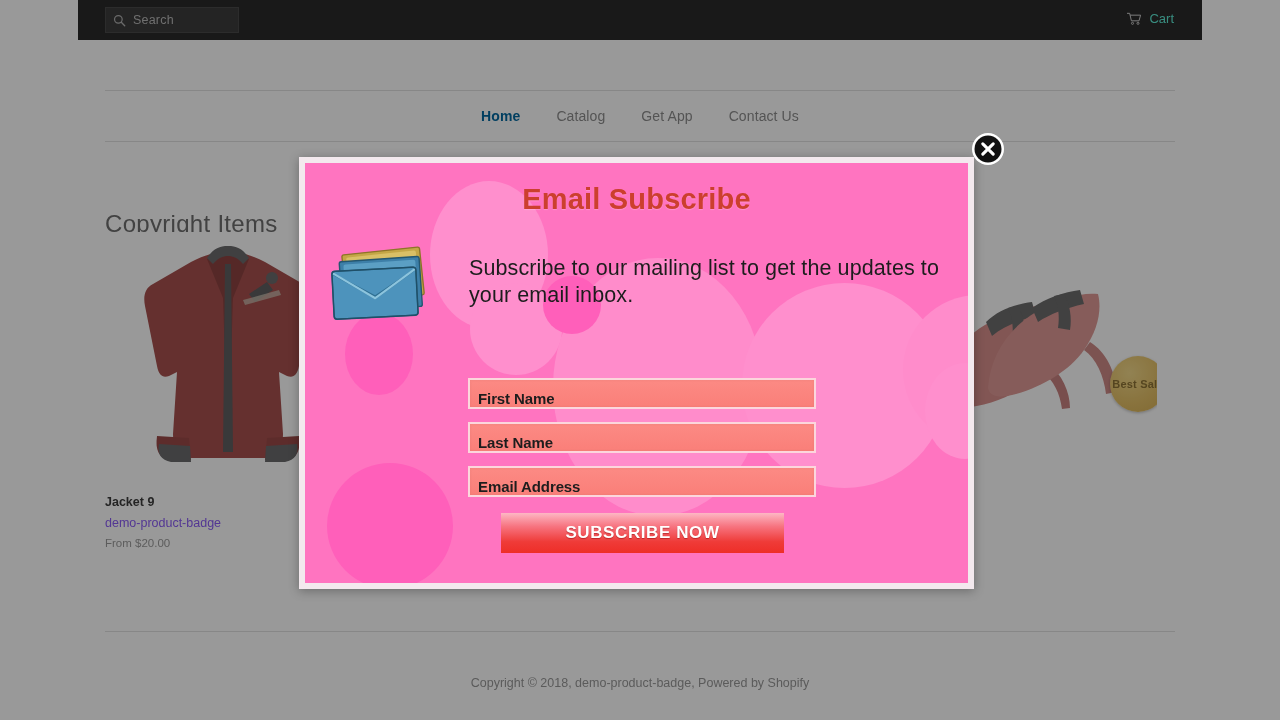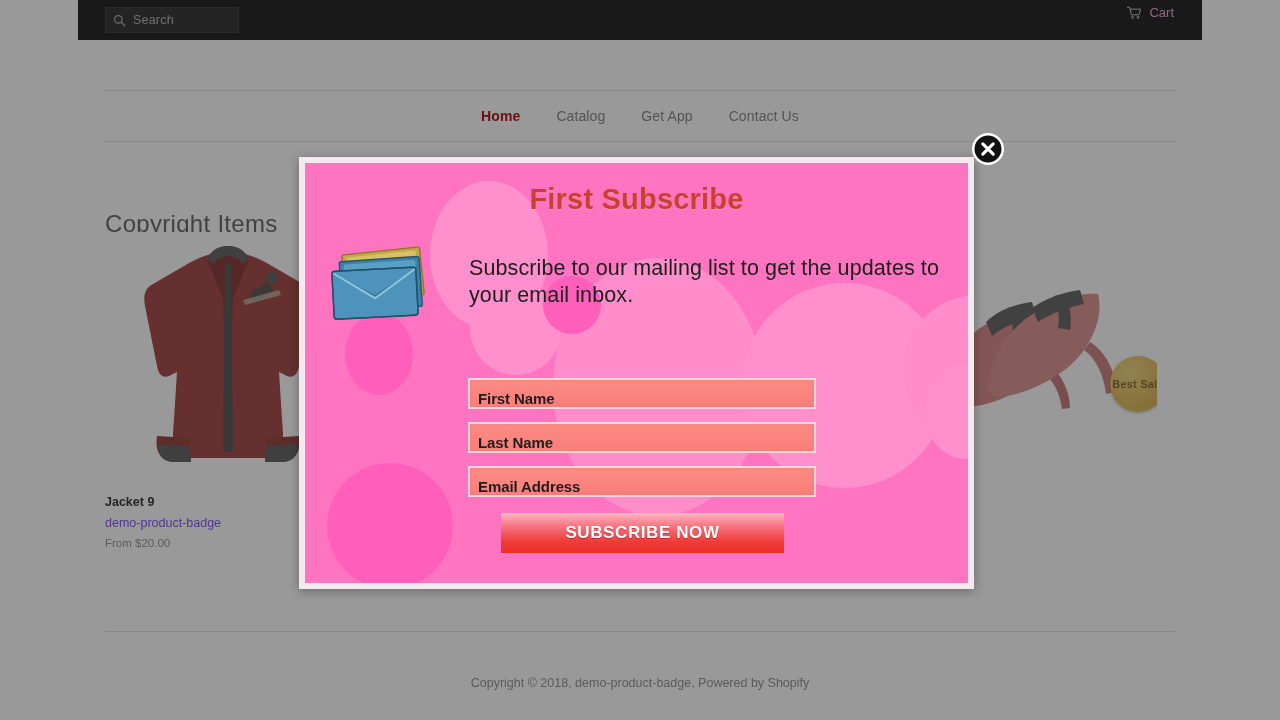--- a/index.html
+++ b/index.html
@@ -44,23 +44,23 @@
   .search-icon { width: 13px; height: 13px; flex: 0 0 auto; opacity: .85; }
   .search-icon svg { display: block; }
   .search-ph {
     color: #b9b9b9;
     font-size: 12.5px;
     margin-left: 7px;
     letter-spacing: .2px;
   }
   .cart-link {
     position: absolute;
-    right: 28px; top: 5px;
+    right: 28px; top: 11px;
     display: flex; align-items: center;
-    color: #f9a8d4;
+    color: #5eead4;
     font-size: 13px;
   }
   .cart-icon { width: 15px; height: 14px; margin-right: 7px; }
   .cart-icon svg { display: block; }
 
   
   .nav-wrap {
     position: absolute;
     left: 105px; top: 90px;
     width: 1070px;
@@ -72,21 +72,21 @@
     justify-content: center;
     gap: 0px;
   }
   .nav-item {
     color: #8d8d8d;
     font-size: 14px;
     padding: 0 18px;
     letter-spacing: .1px;
     text-decoration: none;
   }
-  .nav-item.active { color: #b91c1c; font-weight: bold; }
+  .nav-item.active { color: #0369a1; font-weight: bold; }
 
   
   .section-title {
     position: absolute;
     left: 105px; top: 190px;
     font-size: 24px;
     color: #6e6e6e;
     font-weight: normal;
     letter-spacing: .3px;
   }
@@ -398,21 +398,21 @@
     <div class="bub b1"></div>
     <div class="bub b2"></div>
     <div class="bub b3"></div>
     <div class="bub b4"></div>
     <div class="bub b5"></div>
     <div class="bub b9"></div>
     <div class="bub b6"></div>
     <div class="bub b8"></div>
     <div class="bub b7"></div>
 
-    <div class="modal-title">First Subscribe</div>
+    <div class="modal-title">Email Subscribe</div>
 
     <span class="envelope">
       <svg viewBox="0 0 110 82" width="110" height="82">
         <g transform="rotate(-6 55 41)">
           <rect x="18" y="8" width="78" height="48" rx="2" fill="#c4a646" stroke="#8d7428" stroke-width="1.4"></rect>
           <rect x="22" y="11" width="70" height="42" rx="2" fill="#d9bf66"></rect>
         </g>
         <g transform="rotate(-4 55 44)">
           <rect x="14" y="16" width="80" height="50" rx="2" fill="#3d7fa8" stroke="#24566f" stroke-width="1.4"></rect>
           <rect x="18" y="19" width="72" height="44" rx="2" fill="#5b9fc4"></rect>

